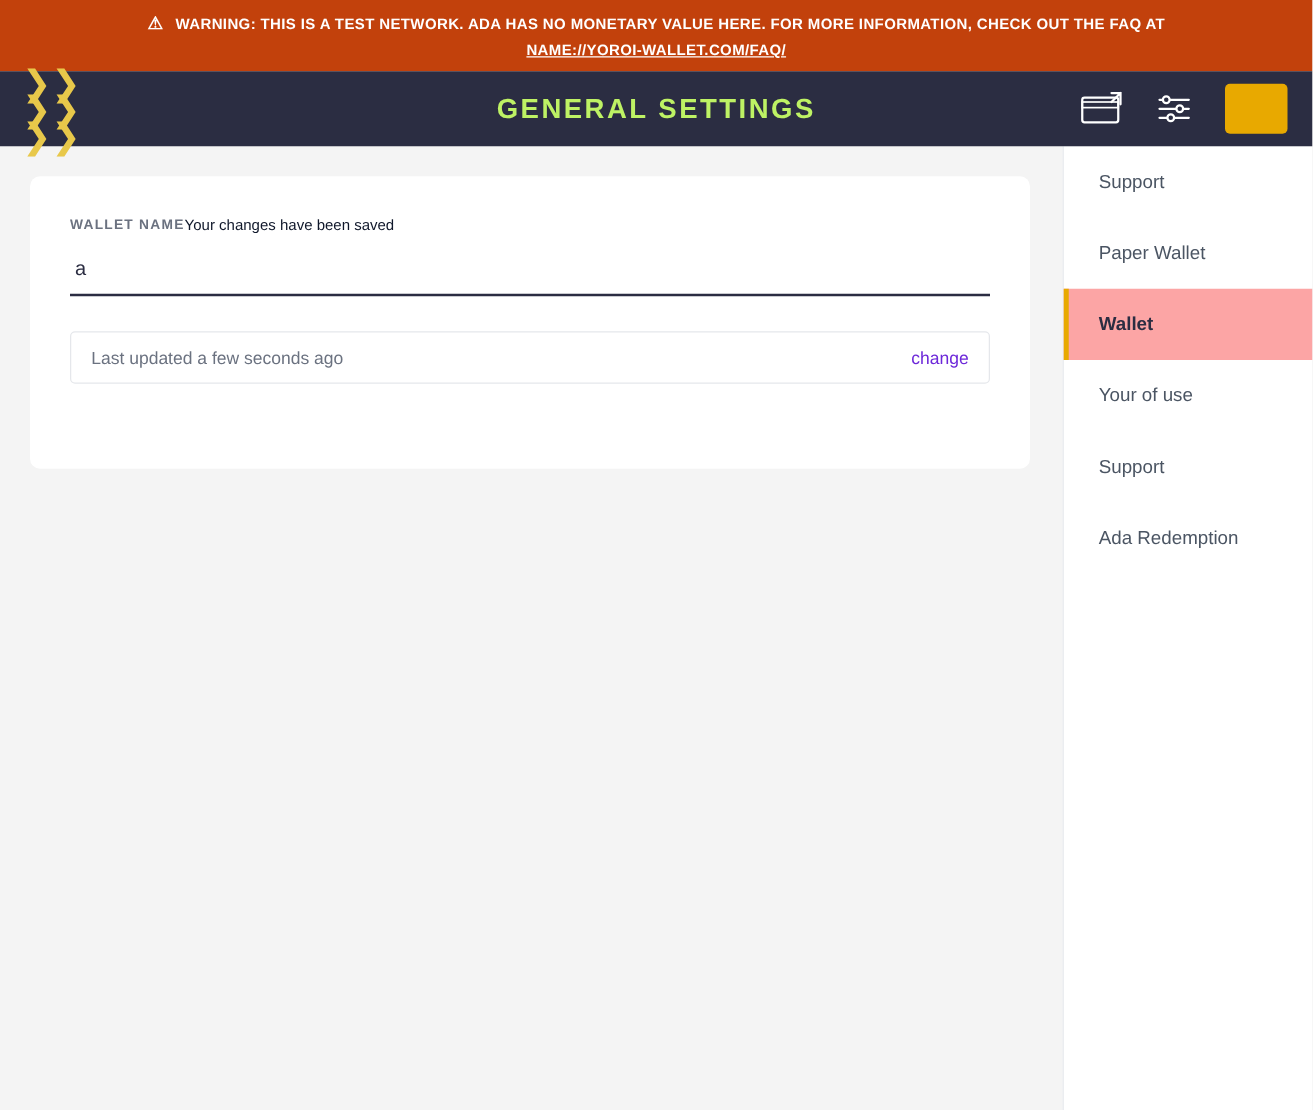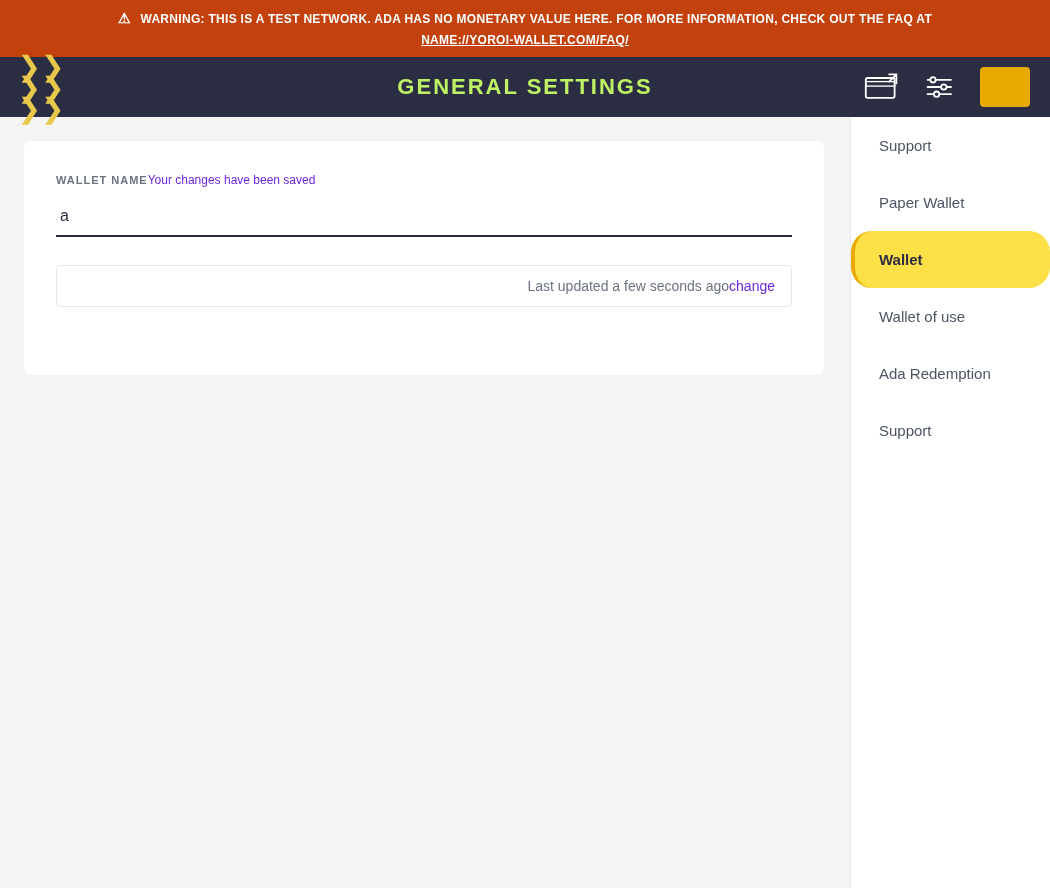--- a/index.html
+++ b/index.html
@@ -128,21 +128,21 @@
       letter-spacing: 1px;
       text-transform: uppercase;
       margin-bottom: 10px;
       display: flex;
       justify-content: flex-start;
       align-items: center;
     }
 
     .save-message {
       font-size: 12px;
-      color: #6d28d9;
+      color: #0f172a;
       font-weight: 400;
       text-transform: none;
       letter-spacing: 0;
     }
 
     .field-input {
       width: 100%;
       border: none;
       border-bottom: 2px solid #2b2d42;
       padding: 10px 4px;
@@ -151,21 +151,21 @@
       outline: none;
       background: transparent;
     }
 
     .password-field-wrapper {
       width: 100%;
       border: 1px solid #e5e7eb;
       border-radius: 4px;
       padding: 12px 16px;
       display: flex;
-      justify-content: flex-end;
+      justify-content: space-between;
       align-items: center;
       background: #fff;
     }
 
     .password-info {
       font-size: 14px;
       color: #6b7280;
     }
 
     .change-btn {
@@ -192,22 +192,21 @@
       color: #4b5563;
       cursor: pointer;
       border-left: 4px solid transparent;
       transition: background 0.15s;
     }
 
     .sidebar-item.active {
       color: #2b2d42;
       font-weight: 600;
       border-left: 4px solid #e8a900;
-      background: #fde047;
-      border-radius: 21px;
+      background: #fca5a5;
     }
 
     
     .icon-svg {
       width: 36px;
       height: 36px;
     }
   </style>
 </head>
 <body>
@@ -285,23 +284,23 @@
     <div class="sidebar-item">
       <span>Support</span>
     </div>
     <div class="sidebar-item">
       <span>Paper Wallet</span>
     </div>
     <div class="sidebar-item active">
       <span>Wallet</span>
     </div>
     <div class="sidebar-item">
-      <span>Wallet of use</span>
+      <span>Your of use</span>
+    </div>
+    <div class="sidebar-item">
+      <span>Support</span>
     </div>
     <div class="sidebar-item">
       <span>Ada Redemption</span>
     </div>
-    <div class="sidebar-item">
-      <span>Support</span>
-    </div>
   </div>
 
 </div>
 
 </body></html>

